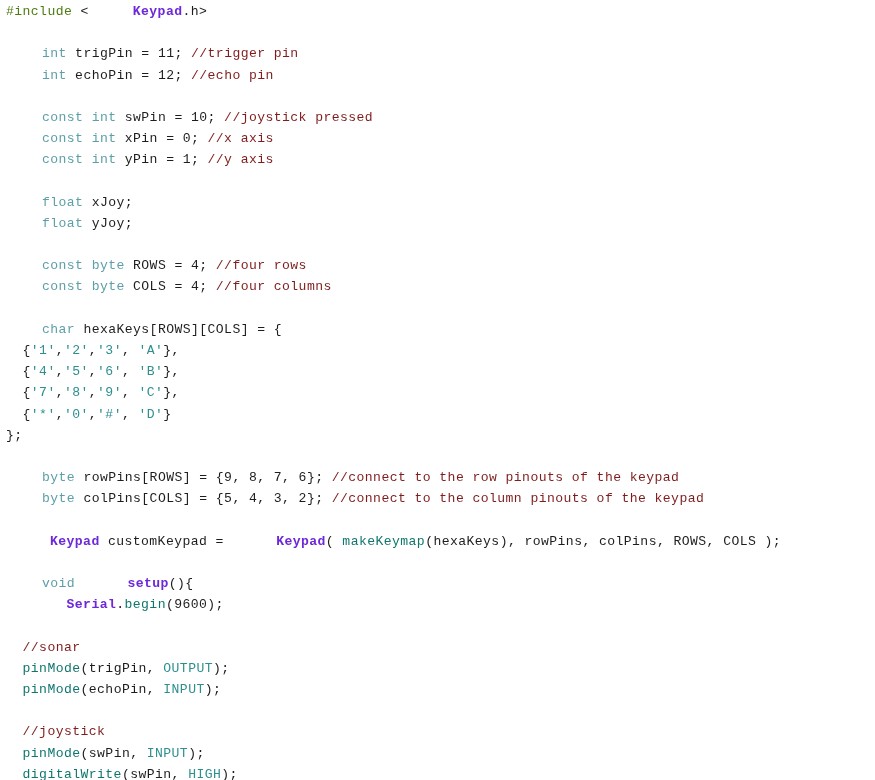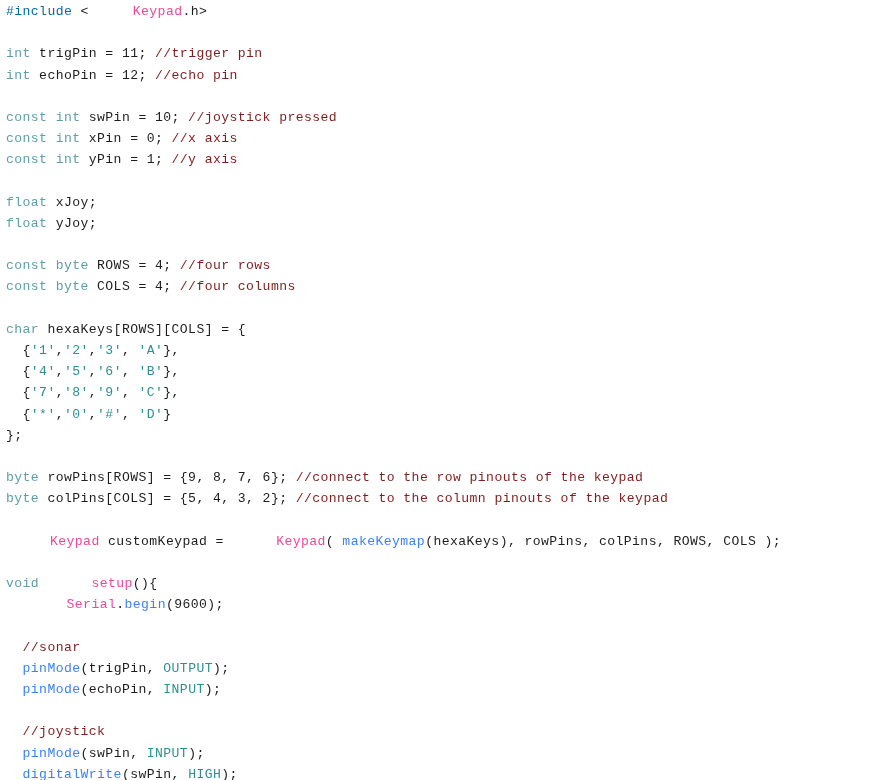--- a/index.html
+++ b/index.html
@@ -30,25 +30,25 @@
     white-space: pre;
     font-family: "Liberation Mono", "DejaVu Sans Mono", monospace;
   }
   .line {
     height: 21.2px;
     white-space: pre;
     color: #1a1a1a;
   }
   
   .t-plain    { color: #1d1d1d; }
-  .t-keyword  { color: #5c9fa8; }            
-  .t-keyword2 { color: #ec4899; font-weight: normal; padding-left: 44px; } 
-  .t-func     { color: #3b82f6; }            
+  .t-keyword  { color: #5c9fa8; margin-left: 36px; }            
+  .t-keyword2 { color: #6d28d9; font-weight: bold; padding-left: 44px; } 
+  .t-func     { color: #0f766e; }            
   .t-literal  { color: #2e8f8f; }            
   .t-comment  { color: #7f1d1d; }
-  .t-preproc  { color: #0369a1; }
+  .t-preproc  { color: #4d7c0f; }
 </style>
 </head>
 <body>
 
 <div id="editor">
   <div class="code-area" id="code-area"><div class="line"><span class="t-preproc">#include </span><span class="t-plain">&lt;</span><span class="t-keyword2">Keypad</span><span class="t-plain">.h&gt;</span></div><div class="line">&nbsp;</div><div class="line"><span class="t-keyword">int</span><span class="t-plain"> trigPin = 11; </span><span class="t-comment">//trigger pin</span></div><div class="line"><span class="t-keyword">int</span><span class="t-plain"> echoPin = 12; </span><span class="t-comment">//echo pin</span></div><div class="line">&nbsp;</div><div class="line"><span class="t-keyword">const int</span><span class="t-plain"> swPin = 10; </span><span class="t-comment">//joystick pressed</span></div><div class="line"><span class="t-keyword">const int</span><span class="t-plain"> xPin = 0; </span><span class="t-comment">//x axis</span></div><div class="line"><span class="t-keyword">const int</span><span class="t-plain"> yPin = 1; </span><span class="t-comment">//y axis</span></div><div class="line">&nbsp;</div><div class="line"><span class="t-keyword">float</span><span class="t-plain"> xJoy;</span></div><div class="line"><span class="t-keyword">float</span><span class="t-plain"> yJoy;</span></div><div class="line">&nbsp;</div><div class="line"><span class="t-keyword">const byte</span><span class="t-plain"> ROWS = 4; </span><span class="t-comment">//four rows</span></div><div class="line"><span class="t-keyword">const byte</span><span class="t-plain"> COLS = 4; </span><span class="t-comment">//four columns</span></div><div class="line">&nbsp;</div><div class="line"><span class="t-keyword">char</span><span class="t-plain"> hexaKeys[ROWS][COLS] = {</span></div><div class="line"><span class="t-plain">  {</span><span class="t-literal">'1'</span><span class="t-plain">,</span><span class="t-literal">'2'</span><span class="t-plain">,</span><span class="t-literal">'3'</span><span class="t-plain">, </span><span class="t-literal">'A'</span><span class="t-plain">},</span></div><div class="line"><span class="t-plain">  {</span><span class="t-literal">'4'</span><span class="t-plain">,</span><span class="t-literal">'5'</span><span class="t-plain">,</span><span class="t-literal">'6'</span><span class="t-plain">, </span><span class="t-literal">'B'</span><span class="t-plain">},</span></div><div class="line"><span class="t-plain">  {</span><span class="t-literal">'7'</span><span class="t-plain">,</span><span class="t-literal">'8'</span><span class="t-plain">,</span><span class="t-literal">'9'</span><span class="t-plain">, </span><span class="t-literal">'C'</span><span class="t-plain">},</span></div><div class="line"><span class="t-plain">  {</span><span class="t-literal">'*'</span><span class="t-plain">,</span><span class="t-literal">'0'</span><span class="t-plain">,</span><span class="t-literal">'#'</span><span class="t-plain">, </span><span class="t-literal">'D'</span><span class="t-plain">}</span></div><div class="line"><span class="t-plain">};</span></div><div class="line">&nbsp;</div><div class="line"><span class="t-keyword">byte</span><span class="t-plain"> rowPins[ROWS] = {9, 8, 7, 6}; </span><span class="t-comment">//connect to the row pinouts of the keypad</span></div><div class="line"><span class="t-keyword">byte</span><span class="t-plain"> colPins[COLS] = {5, 4, 3, 2}; </span><span class="t-comment">//connect to the column pinouts of the keypad</span></div><div class="line">&nbsp;</div><div class="line"><span class="t-keyword2">Keypad</span><span class="t-plain"> customKeypad = </span><span class="t-keyword2">Keypad</span><span class="t-plain">( </span><span class="t-func">makeKeymap</span><span class="t-plain">(hexaKeys), rowPins, colPins, ROWS, COLS );</span></div><div class="line">&nbsp;</div><div class="line"><span class="t-keyword">void</span><span class="t-plain"> </span><span class="t-keyword2">setup</span><span class="t-plain">(){</span></div><div class="line"><span class="t-plain">  </span><span class="t-keyword2">Serial</span><span class="t-plain">.</span><span class="t-func">begin</span><span class="t-plain">(9600);</span></div><div class="line">&nbsp;</div><div class="line"><span class="t-plain">  </span><span class="t-comment">//sonar</span></div><div class="line"><span class="t-plain">  </span><span class="t-func">pinMode</span><span class="t-plain">(trigPin, </span><span class="t-literal">OUTPUT</span><span class="t-plain">);</span></div><div class="line"><span class="t-plain">  </span><span class="t-func">pinMode</span><span class="t-plain">(echoPin, </span><span class="t-literal">INPUT</span><span class="t-plain">);</span></div><div class="line">&nbsp;</div><div class="line"><span class="t-plain">  </span><span class="t-comment">//joystick</span></div><div class="line"><span class="t-plain">  </span><span class="t-func">pinMode</span><span class="t-plain">(swPin, </span><span class="t-literal">INPUT</span><span class="t-plain">);</span></div><div class="line"><span class="t-plain">  </span><span class="t-func">digitalWrite</span><span class="t-plain">(swPin, </span><span class="t-literal">HIGH</span><span class="t-plain">);</span></div></div>
 </div>
 
 </body></html>

